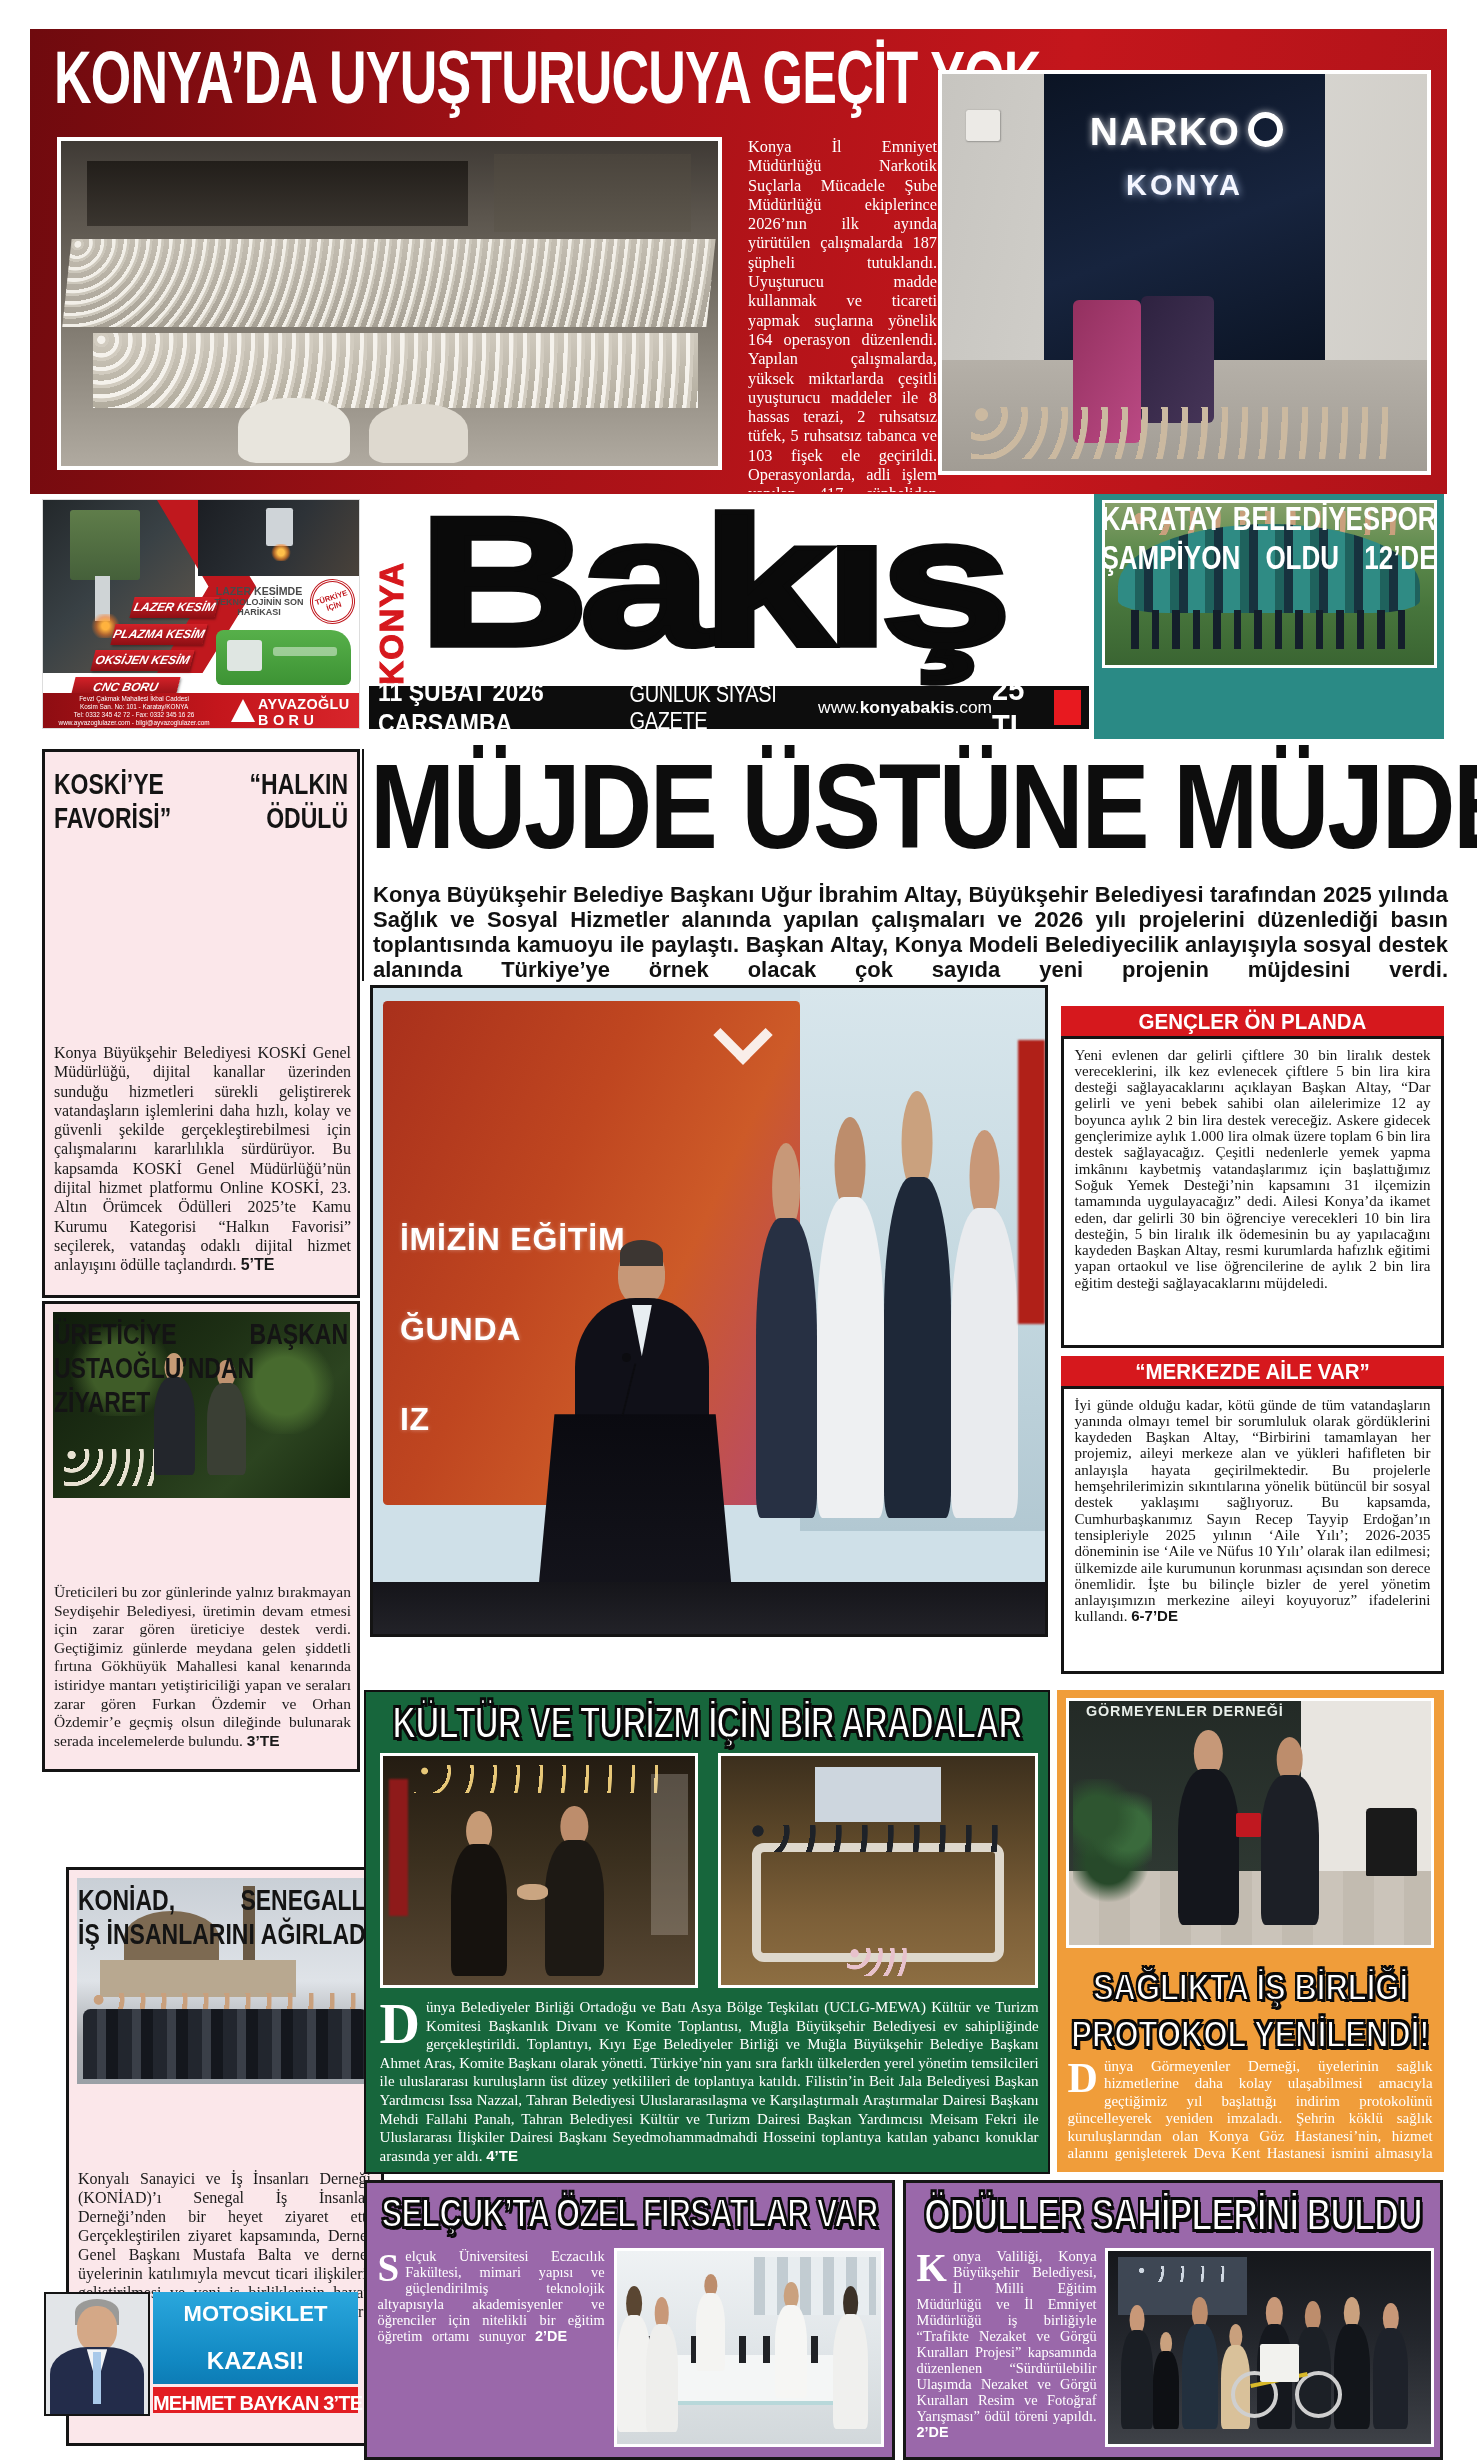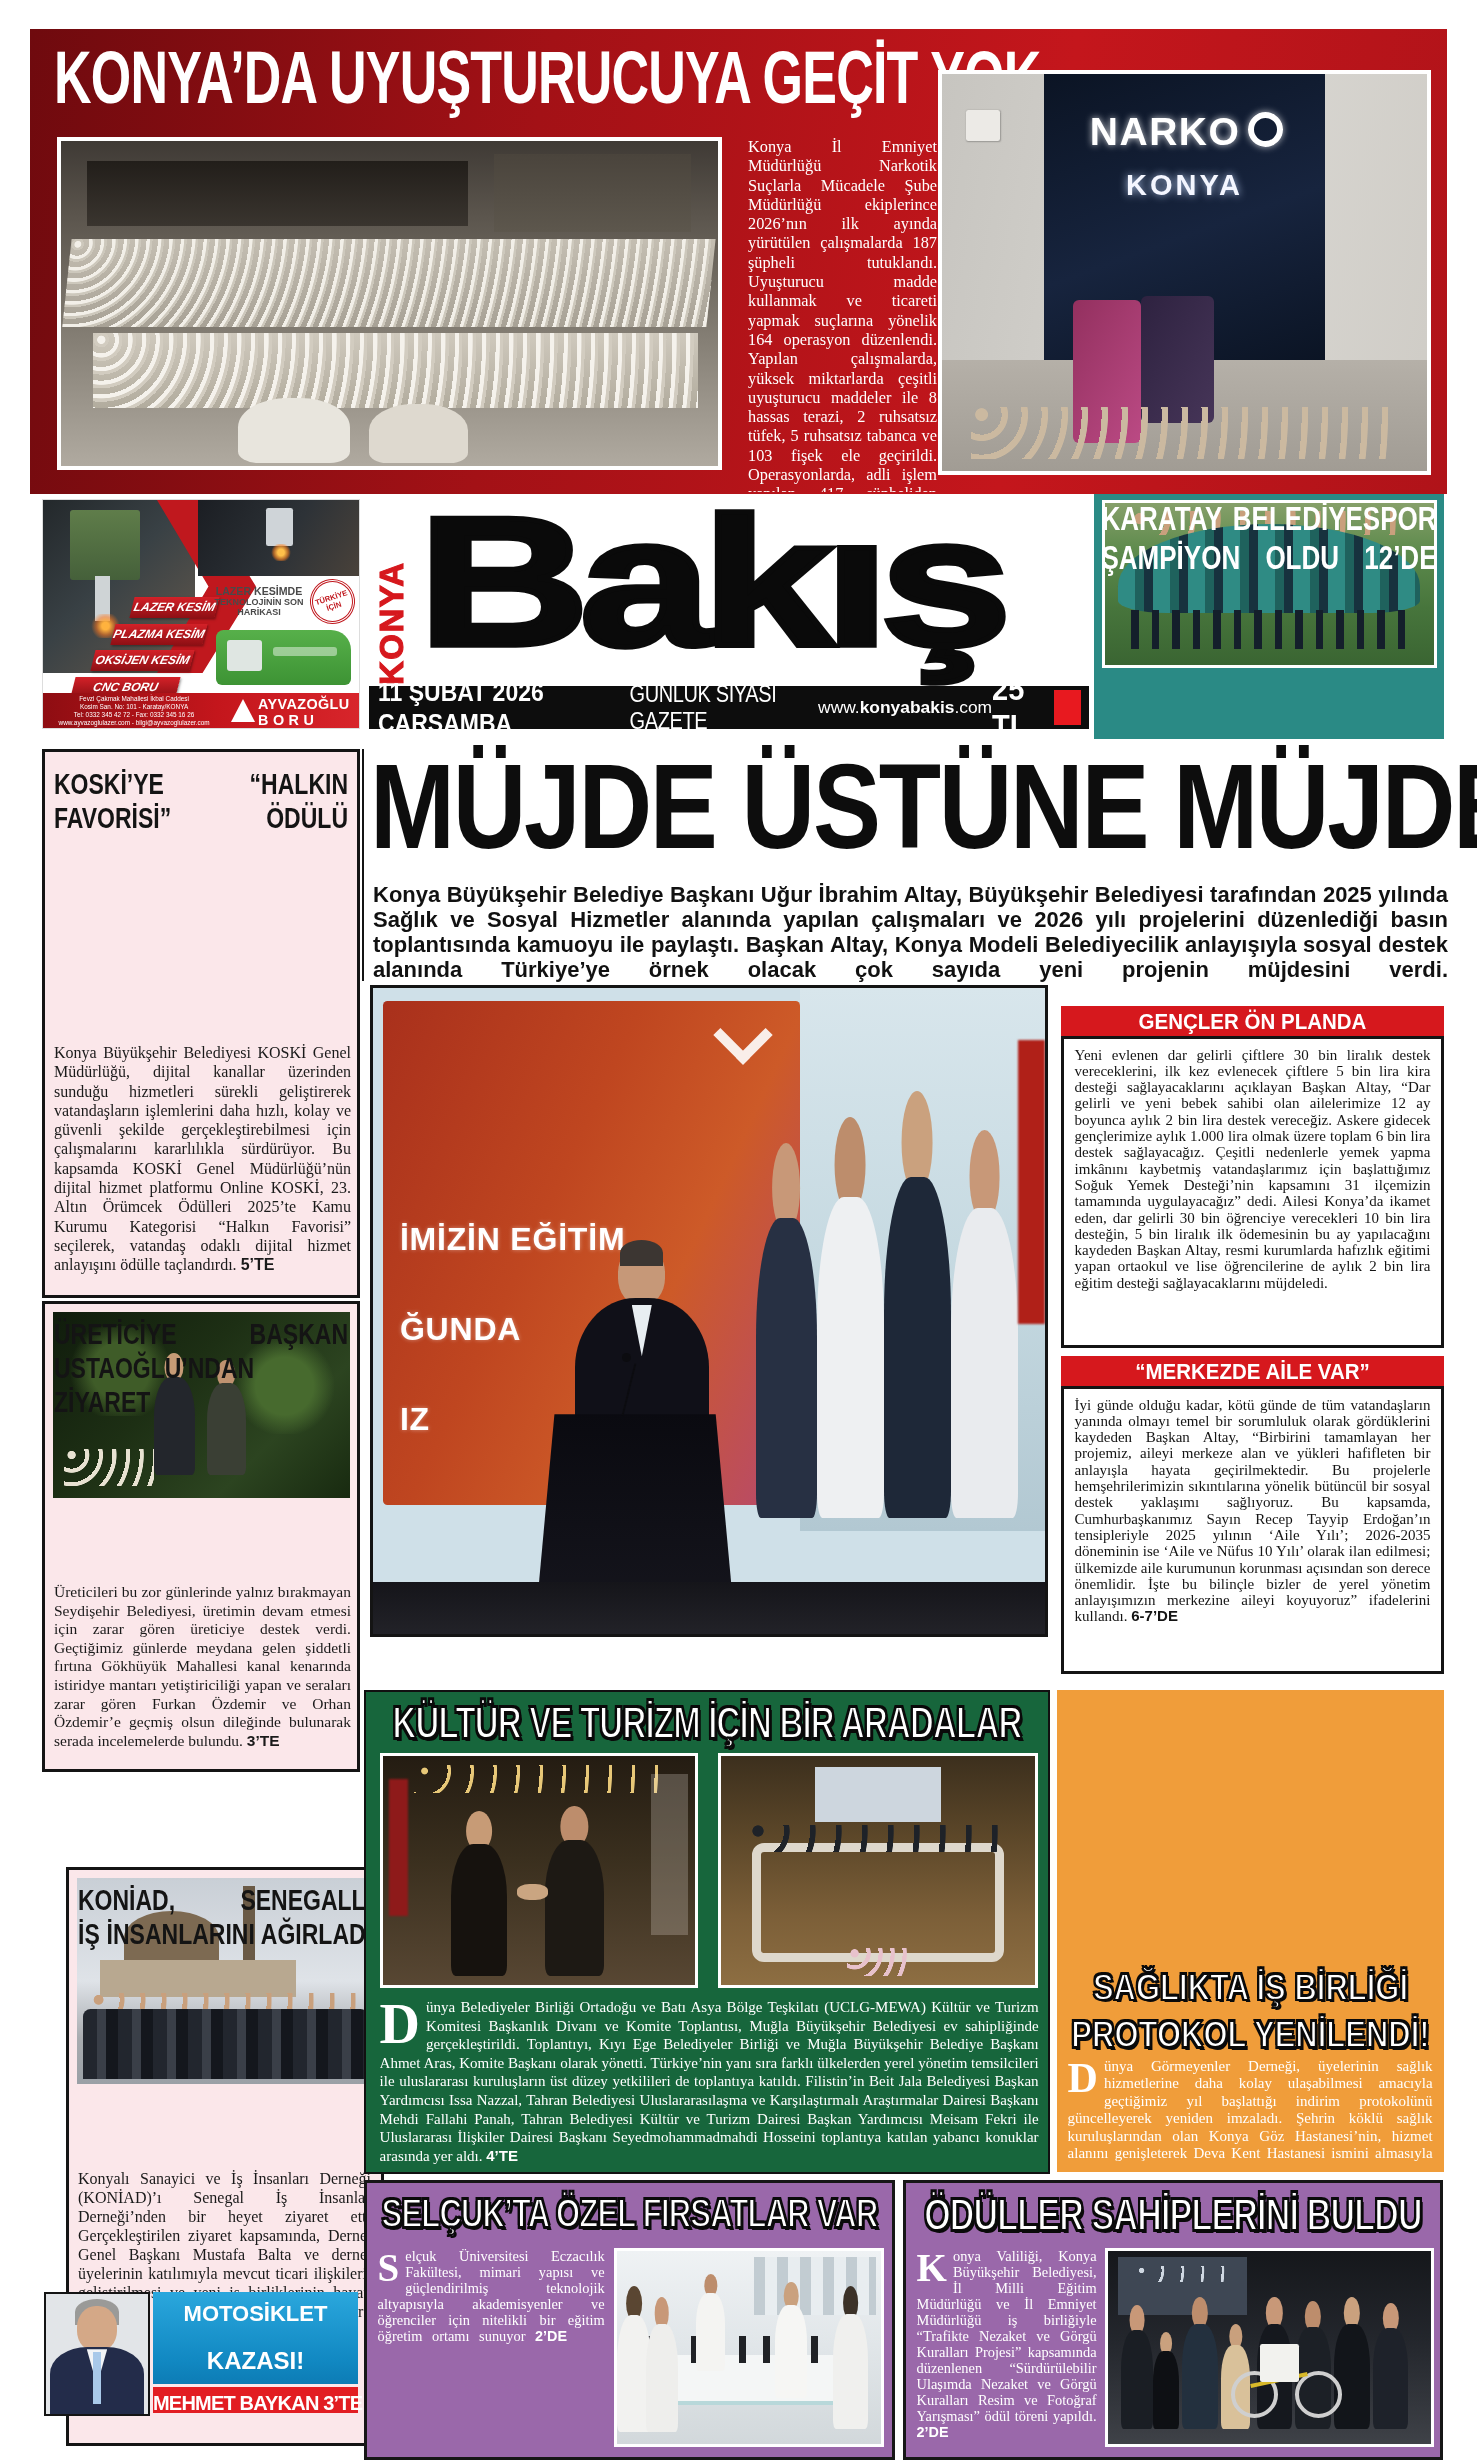--- a/index.html
+++ b/index.html
@@ -263,20 +263,36 @@
     <div class="photo" style="left:352px;top:61px;width:320px;height:235px;border:3px solid #fff;background:linear-gradient(180deg,#3c2f1d,#5c4729 35%,#7c5f38 70%,#8d6e42);">
       <div style="left:30%;top:5%;width:40%;height:24%;background:#cdd6de;"></div>
       <div style="left:10%;top:38%;width:80%;height:52%;border:9px solid #ded8cc;border-radius:12px;"></div>
       <div style="left:8%;top:30%;width:84%;height:12%;background:repeating-radial-gradient(circle at 12px 6px,#1e2228 0 5.3px,rgba(0,0,0,0) 6px 26px);"></div>
       <div style="left:40%;top:84%;width:20%;height:12%;background:repeating-radial-gradient(circle at 7.6px 5.3px,#e8c2cc 0 3.8px,rgba(0,0,0,0) 4.5px 12px);"></div>
     </div>
     <p class="secbody ser jt" style="position:absolute;left:13.6px;top:306px;width:659px;height:168px;"><span class="dc" style="font-size:56px;">D</span><span>ünya Belediyeler Birliği Ortadoğu ve Batı Asya Bölge Teşkilatı (UCLG-MEWA) Kültür ve Turizm Komitesi Başkanlık Divanı ve Komite Toplantısı, Muğla Büyükşehir Belediyesi ev sahipliğinde gerçekleştirildi. Toplantıyı, Kıyı Ege Belediyeler Birliği ve Muğla Büyükşehir Belediye Başkanı Ahmet Aras, Komite Başkanı olarak yönetti. Türkiye’nin yanı sıra farklı ülkelerden yerel yönetim temsilcileri ile uluslararası kuruluşların üst düzey yetkilileri de toplantıya katıldı. Filistin’in Beit Jala Belediyesi Başkan Yardımcısı Issa Nazzal, Tahran Belediyesi Uluslararasılaşma ve Karşılaştırmalı Araştırmalar Dairesi Başkanı Mehdi Fallahi Panah, Tahran Belediyesi Kültür ve Turizm Dairesi Başkan Yardımcısı Meisam Fekri ile Uluslararası İlişkiler Dairesi Başkanı Seyedmohammadmahdi Hosseini toplantıya katılan yabancı konuklar arasında yer aldı.</span> <b class="ref">4’TE</b></p>
   </div>
 
   <div class="orange">
+    <div class="photo" style="left:9px;top:7.6px;width:368px;height:250px;border:3.8px solid #fff;background:#e8e5e0;">
+      <div style="left:0;top:0;width:64%;height:70%;background:linear-gradient(#232a26,#2e3832);"></div>
+      <div style="left:2%;top:1%;width:60%;color:#e8eee9;font-weight:bold;font-size:14.4px;letter-spacing:0.8px;text-align:center;white-space:nowrap;overflow:hidden;">GÖRMEYENLER DERNEĞİ</div>
+      <div style="left:0;top:70%;width:100%;height:30%;background:repeating-linear-gradient(90deg,#cbc4ba 0 30px,#c2bbb0 30px 61px);"></div>
+      <div style="left:1%;top:32%;width:22%;height:52%;background:radial-gradient(circle at 30% 30%,#2e5530 0 20%,rgba(0,0,0,0) 40%),radial-gradient(circle at 70% 40%,#3a6a3c 0 22%,rgba(0,0,0,0) 42%),radial-gradient(circle at 45% 65%,#27492a 0 24%,rgba(0,0,0,0) 44%);"></div>
+      <div class="fig" style="left:30%;top:12%;width:17%;height:80%;">
+          <span class="hd" style="background:#c69878;"></span>
+          <span class="bd" style="background:#14161c;"></span>
+        </div>
+      <div class="fig" style="left:53%;top:15%;width:16%;height:77%;">
+          <span class="hd" style="background:#bd8d6c;"></span>
+          <span class="bd" style="background:#1c1f26;"></span>
+        </div>
+      <div style="left:46%;top:46%;width:7%;height:10%;background:#c01820;border-radius:1.5px;"></div>
+      <div style="left:82%;top:44%;width:14%;height:28%;background:#1a1a1a;border-radius:4.5px 4.5px 1.5px 1.5px;"></div>
+    </div>
     <div class="sec-hl outline" style="margin-top:273px;font-size:31px;line-height:39px;transform:scaleY(1.22);">
       <div>SAĞLIKTA İŞ BİRLİĞİ</div>
       <div>PROTOKOL YENİLENDİ!</div>
     </div>
     <p class="ser jt" style="position:absolute;left:10.6px;top:368px;width:365px;height:108px;color:#fff;font-size:15px;line-height:17.4px;overflow:hidden;"><span class="dc" style="font-size:42px;">D</span><span>ünya Görmeyenler Derneği, üyelerinin sağlık hizmetlerine daha kolay ulaşabilmesi amacıyla geçtiğimiz yıl başlattığı indirim protokolünü güncelleyerek yeniden imzaladı. Şehrin köklü sağlık kuruluşlarından olan Konya Göz Hastanesi’nin, hizmet alanını genişleterek Deva Kent Hastanesi ismini almasıyla birlikte iş birliğinin kapsamı da büyüdü.</span> <b class="ref">5’TE</b></p>
   </div>
 
   <div class="purple" style="left:364px;top:2180px;width:531px;height:280px;">
     <div class="sec-hl outline" style="margin-top:7.6px;font-size:31px;line-height:35px;letter-spacing:-0.8px;transform:scaleY(1.3);">SELÇUK’TA ÖZEL FIRSATLAR VAR</div>
     <p class="ser jt" style="position:absolute;left:10.6px;top:65px;width:227px;height:203px;color:#fff;font-size:14.4px;line-height:16px;word-spacing:6px;overflow:hidden;"><span class="dc" style="font-size:39px;">S</span><span>elçuk Üniversitesi Eczacılık Fakültesi, mimari yapısı ve güçlendirilmiş teknolojik altyapısıyla akademisyenler ve öğrenciler için nitelikli bir eğitim öğretim ortamı sunuyor</span> <b class="ref">2’DE</b></p>

